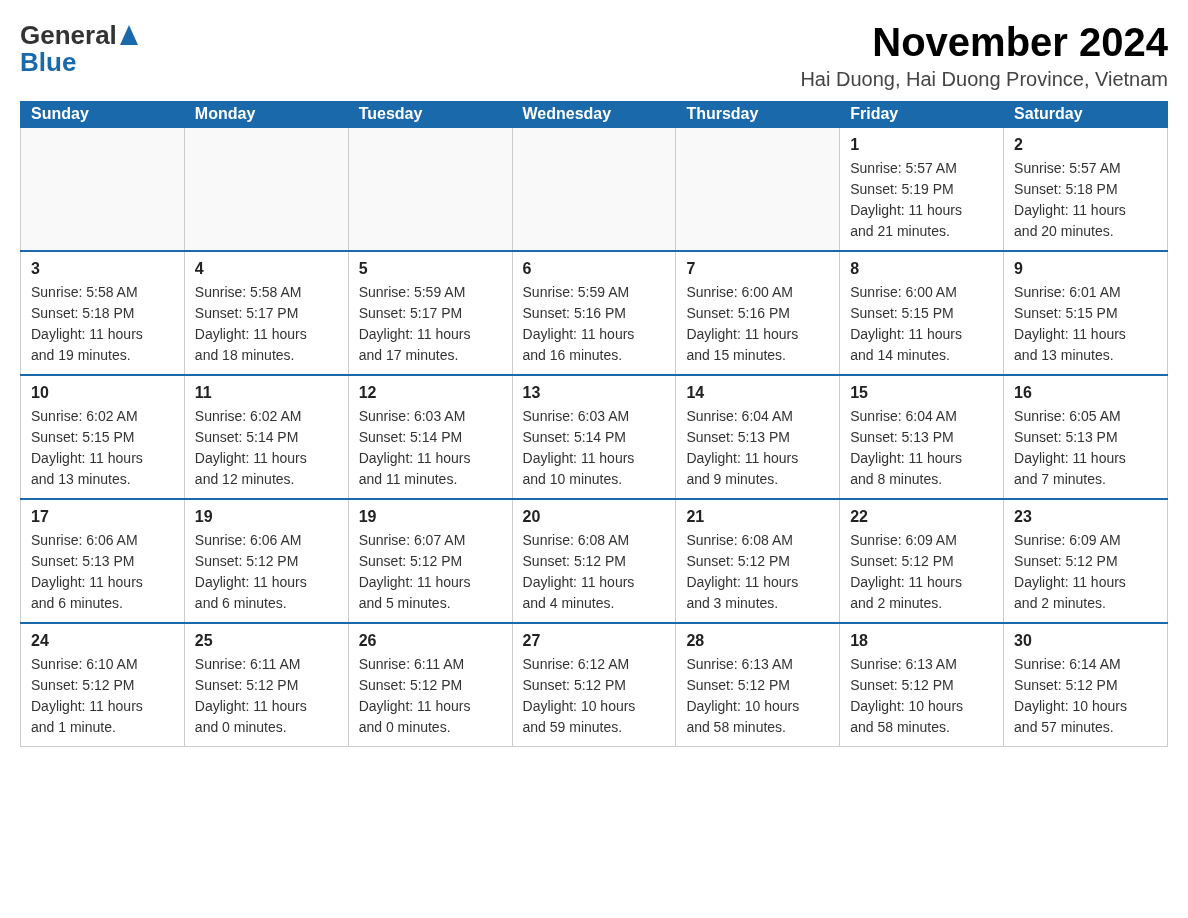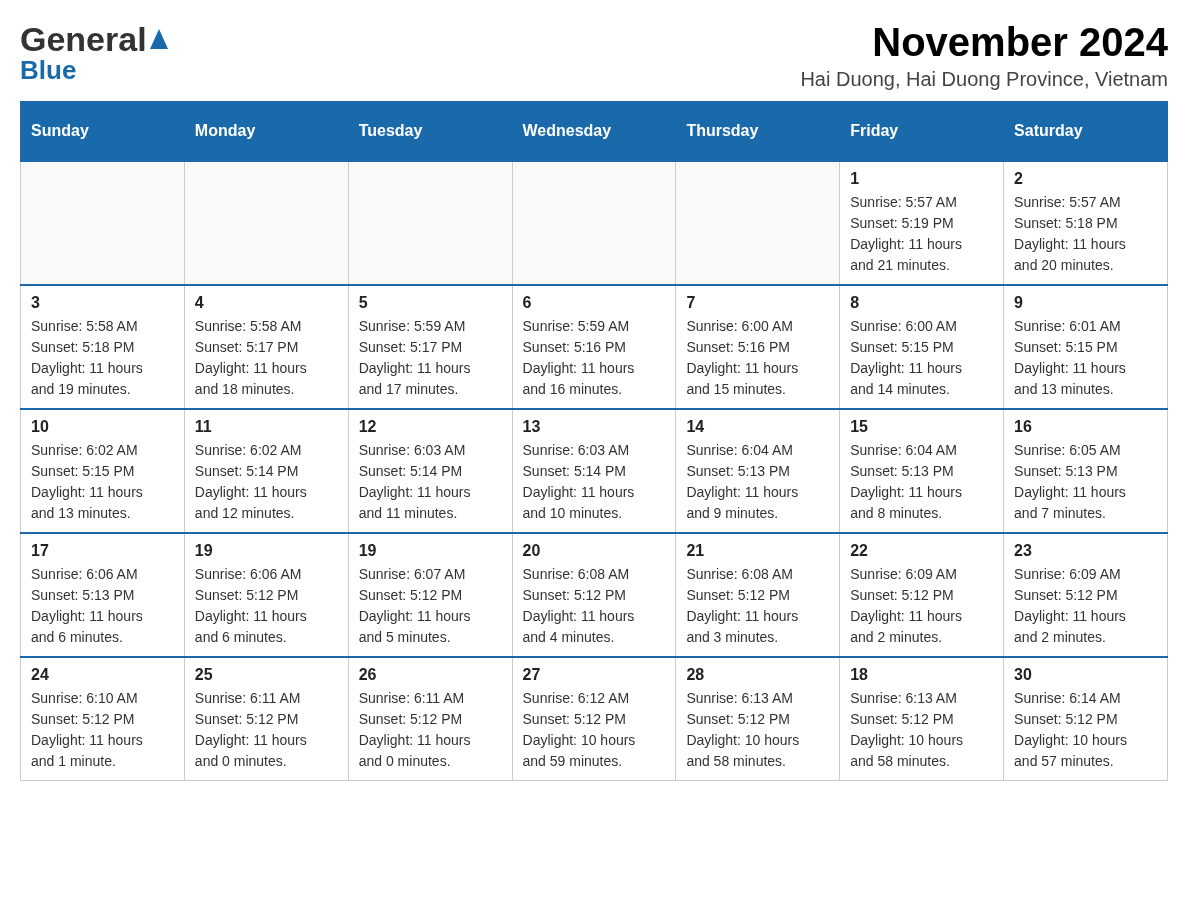--- a/index.html
+++ b/index.html
@@ -36,21 +36,21 @@
       margin-top: 4px;
     }
     .calendar {
       width: 100%;
       border-collapse: collapse;
       margin-top: 10px;
     }
     .calendar th {
       background-color: #1a6aab;
       color: #fff;
-      padding: 20px 10px;
+      padding: 3px 10px;
       font-size: 16px;
       font-weight: bold;
       text-align: left;
       border: 1px solid #1a6aab;
     }
     .calendar td {
       width: calc(100%/7);
       vertical-align: top;
       padding: 8px 10px;
       border: 1px solid #ccc;
@@ -72,21 +72,21 @@
     }
     .day-info {
       font-size: 14px;
       line-height: 1.5;
       color: #333;
     }
     .empty-cell {
       background: #f9f9f9;
     }
     .logo-text-general {
-      font-size: 34px;
+      font-size: 26px;
       font-weight: bold;
       color: #333;
     }
     .logo-text-blue {
       font-size: 26px;
       font-weight: bold;
       color: #1a6aab;
     }
     .logo-row1 { display: flex; align-items: center; }
     .logo-row2 { display: flex; align-items: center; margin-top: -4px; }

